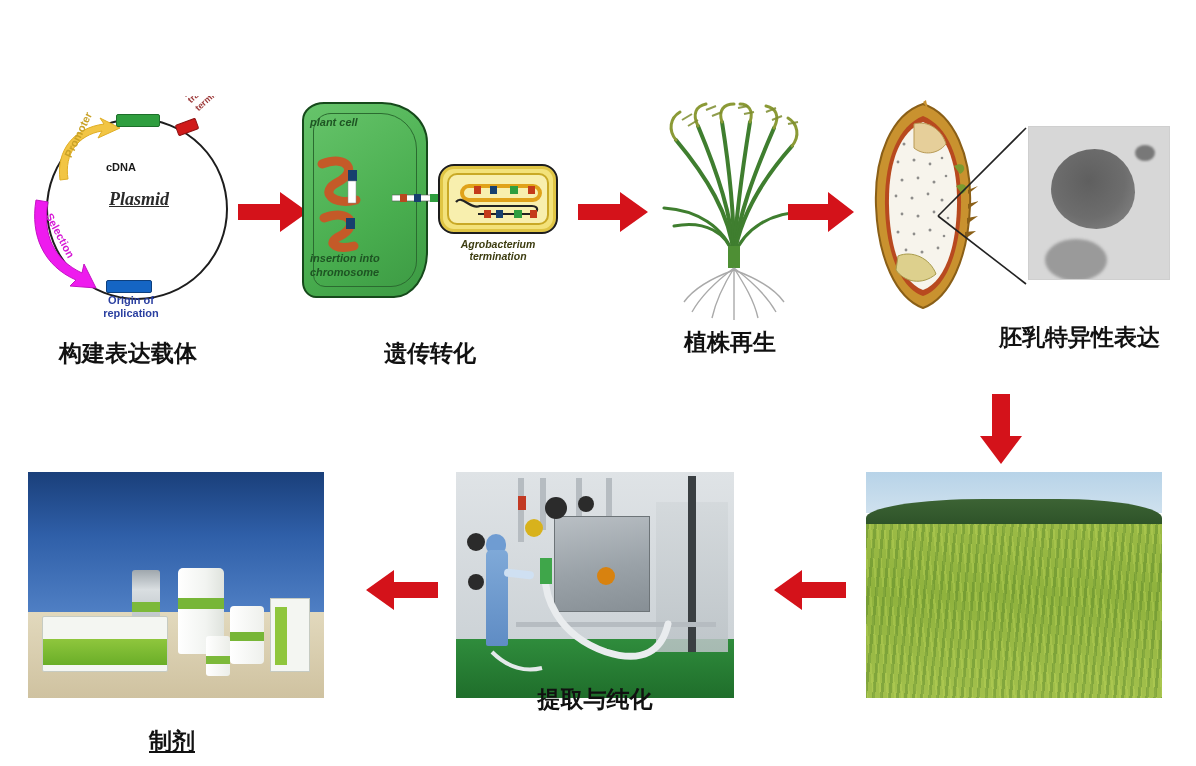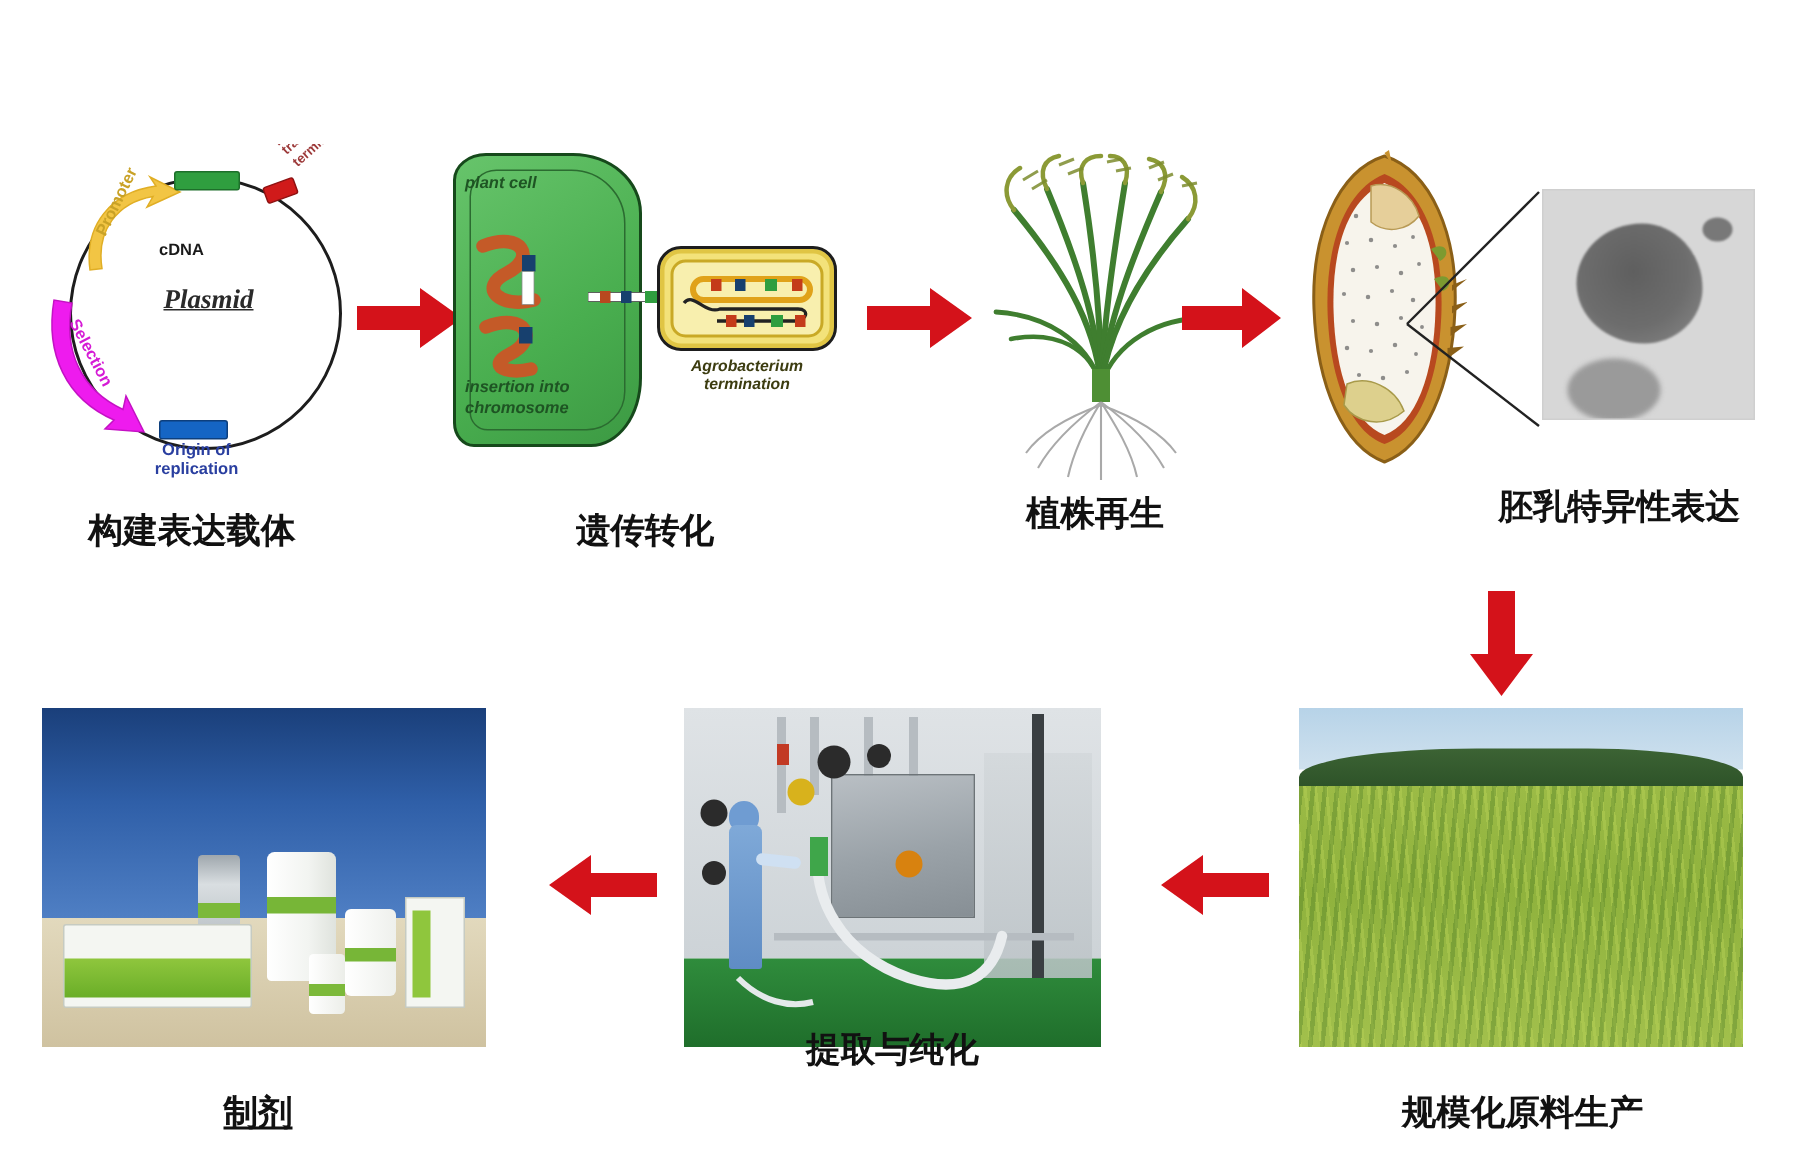--- a/index.html
+++ b/index.html
@@ -561,15 +561,14 @@
     <div class="prod" id="prod-box-side">
       <div id="prod-box-side-band"></div>
     </div>
     <div class="prod" id="prod-box-main">
       <div id="prod-box-main-band"></div>
     </div>
   </div>
 
   <div class="stage-label" style="left:72px; top:726px; width:200px;text-decoration:underline;">制剂</div>
   <div class="stage-label" style="left:495px; top:684px; width:200px;">提取与纯化</div>
-  <div class="stage-label" style="left:910px; top:726px; width:210px;">规模化原料生产</div>
 
 </div>
 
 </body></html>

